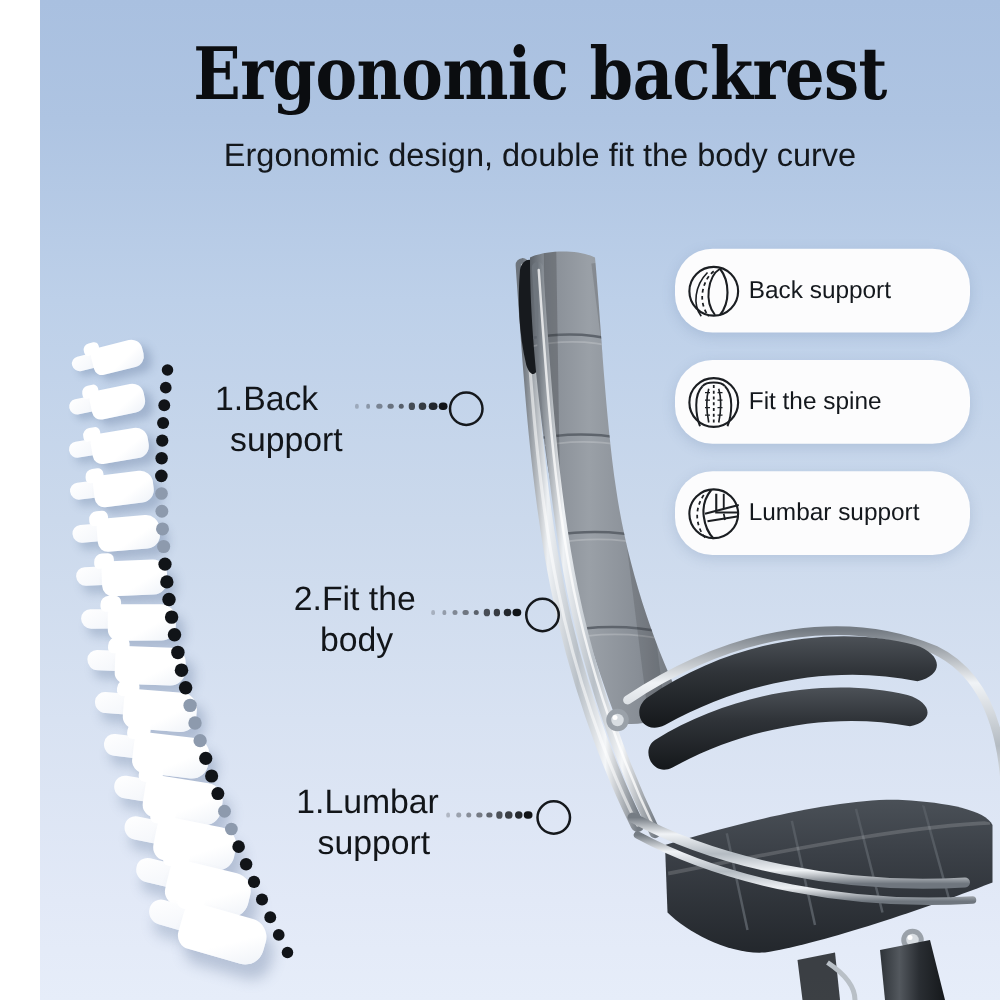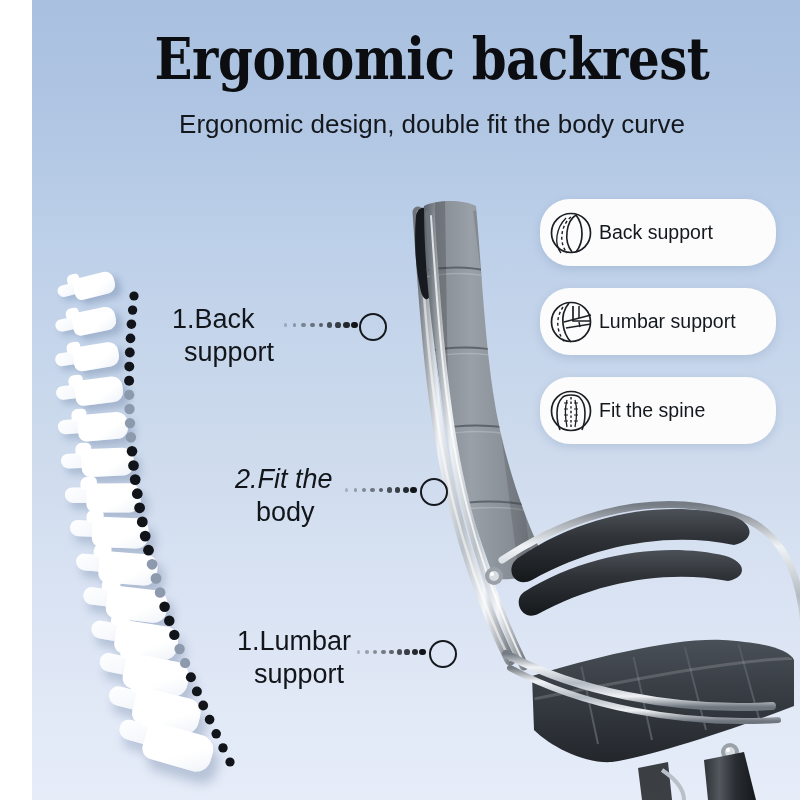--- a/index.html
+++ b/index.html
@@ -421,21 +421,21 @@
         <span class="dot" style="left: 34.55px; width: 4.9px; height: 4.9px; margin-top: -2.45px; background: rgba(17, 20, 24, 0.61);"></span>
         <span class="dot" style="left: 42.9219px; width: 5.325px; height: 5.325px; margin-top: -2.6625px; background: rgba(17, 20, 24, 0.71);"></span>
         <span class="dot" style="left: 51.1875px; width: 5.75px; height: 5.75px; margin-top: -2.875px; background: rgba(17, 20, 24, 0.8);"></span>
         <span class="dot" style="left: 59.3469px; width: 6.175px; height: 6.175px; margin-top: -3.0875px; background: rgba(17, 20, 24, 0.9);"></span>
         <span class="dot" style="left: 67.4px; width: 6.6px; height: 6.6px; margin-top: -3.3px; background: rgb(17, 20, 24);"></span>
       </div>
     <div class="end-ring" style="left:327px; top:313px;"></div>
   </div>
 
   <div class="callout">
-    <div class="ctext" style="left:203px; top:463px;font-style:italic;">2.Fit the</div>
+    <div class="ctext" style="left:203px; top:463px;">2.Fit the</div>
     <div class="ctext" style="left:224px; top:496px;">body</div>
     <div class="leader" style="left:313px; top:483px; width:72px;">
         <span class="dot" style="left: 0px; width: 3.2px; height: 3.2px; margin-top: -1.6px; background: rgba(17, 20, 24, 0.22);"></span>
         <span class="dot" style="left: 8.54688px; width: 3.625px; height: 3.625px; margin-top: -1.8125px; background: rgba(17, 20, 24, 0.32);"></span>
         <span class="dot" style="left: 16.9875px; width: 4.05px; height: 4.05px; margin-top: -2.025px; background: rgba(17, 20, 24, 0.42);"></span>
         <span class="dot" style="left: 25.3219px; width: 4.475px; height: 4.475px; margin-top: -2.2375px; background: rgba(17, 20, 24, 0.51);"></span>
         <span class="dot" style="left: 33.55px; width: 4.9px; height: 4.9px; margin-top: -2.45px; background: rgba(17, 20, 24, 0.61);"></span>
         <span class="dot" style="left: 41.6719px; width: 5.325px; height: 5.325px; margin-top: -2.6625px; background: rgba(17, 20, 24, 0.71);"></span>
         <span class="dot" style="left: 49.6875px; width: 5.75px; height: 5.75px; margin-top: -2.875px; background: rgba(17, 20, 24, 0.8);"></span>
         <span class="dot" style="left: 57.5969px; width: 6.175px; height: 6.175px; margin-top: -3.0875px; background: rgba(17, 20, 24, 0.9);"></span>
@@ -465,45 +465,45 @@
 
     <div class="pill">
       <svg class="pill-icon" viewBox="0 0 44 44">
         <circle cx="22" cy="22" r="19.5" fill="none" stroke="#1b1e22" stroke-width="1.7"></circle>
         <path d="M27,4 C31,9 33,16 33,23 C33,30 31,36 27,41" fill="none" stroke="#1b1e22" stroke-width="1.7"></path>
         <path d="M27,4 C22,7 19,13 18,21 C17,29 19,36 23,41" fill="none" stroke="#1b1e22" stroke-width="1.6"></path>
         <path d="M22,6 C17,10 14,16 13,23 C12,30 14,37 18,42" fill="none" stroke="#1b1e22" stroke-width="1.4" stroke-dasharray="3 2.6"></path>
         <path d="M17,7 C12,12 9,18 8,25 C7,32 9,38 12,42" fill="none" stroke="#1b1e22" stroke-width="1.3"></path>
       </svg>
       <span class="pill-label">Back support</span>
-    </div>
-
-    <div class="pill">
-      <svg class="pill-icon" viewBox="0 0 44 44">
-        <circle cx="22" cy="22" r="19.5" fill="none" stroke="#1b1e22" stroke-width="1.7"></circle>
-        <path d="M20,3 C15,9 13,16 14,24 C15,32 18,38 22,42" fill="none" stroke="#1b1e22" stroke-width="1.7"></path>
-        <path d="M14,7 C10,13 8,20 9,27 C10,34 13,39 16,42" fill="none" stroke="#1b1e22" stroke-width="1.4" stroke-dasharray="3 2.6"></path>
-        <path d="M24,6 L24,21 L42,21" fill="none" stroke="#1b1e22" stroke-width="1.7"></path>
-        <path d="M30,6 L30,18" fill="none" stroke="#1b1e22" stroke-width="1.5"></path>
-        <path d="M15,22 L42,15" fill="none" stroke="#1b1e22" stroke-width="1.7"></path>
-        <path d="M17,28 L42,24" fill="none" stroke="#1b1e22" stroke-width="1.7"></path>
-        <path d="M30,22 L31,27" fill="none" stroke="#1b1e22" stroke-width="1.4"></path>
-      </svg>
-      <span class="pill-label">Lumbar support</span>
     </div>
 
     <div class="pill">
       <svg class="pill-icon" viewBox="0 0 44 44">
         <circle cx="22" cy="22" r="19.5" fill="none" stroke="#1b1e22" stroke-width="1.7"></circle>
         <path d="M13,9 C10,12 8,18 8,24 C8,30 9,36 11,41" fill="none" stroke="#1b1e22" stroke-width="1.6"></path>
         <path d="M31,9 C34,12 36,18 36,24 C36,30 35,36 33,41" fill="none" stroke="#1b1e22" stroke-width="1.6"></path>
         <path d="M13,9 C16,5 28,5 31,9" fill="none" stroke="#1b1e22" stroke-width="1.6"></path>
         <path d="M22,8 L22,40" fill="none" stroke="#1b1e22" stroke-width="1.4" stroke-dasharray="2.4 2.2"></path>
         <path d="M18,11 C16,18 16,28 18,38" fill="none" stroke="#1b1e22" stroke-width="1.3"></path>
         <path d="M26,11 C28,18 28,28 26,38" fill="none" stroke="#1b1e22" stroke-width="1.3"></path>
         <path d="M15,14 L19,14 M15,20 L19,20 M15,26 L19,26 M15,32 L19,32" stroke="#1b1e22" stroke-width="1"></path>
         <path d="M25,14 L29,14 M25,20 L29,20 M25,26 L29,26 M25,32 L29,32" stroke="#1b1e22" stroke-width="1"></path>
       </svg>
       <span class="pill-label">Fit the spine</span>
     </div>
 
+    <div class="pill">
+      <svg class="pill-icon" viewBox="0 0 44 44">
+        <circle cx="22" cy="22" r="19.5" fill="none" stroke="#1b1e22" stroke-width="1.7"></circle>
+        <path d="M20,3 C15,9 13,16 14,24 C15,32 18,38 22,42" fill="none" stroke="#1b1e22" stroke-width="1.7"></path>
+        <path d="M14,7 C10,13 8,20 9,27 C10,34 13,39 16,42" fill="none" stroke="#1b1e22" stroke-width="1.4" stroke-dasharray="3 2.6"></path>
+        <path d="M24,6 L24,21 L42,21" fill="none" stroke="#1b1e22" stroke-width="1.7"></path>
+        <path d="M30,6 L30,18" fill="none" stroke="#1b1e22" stroke-width="1.5"></path>
+        <path d="M15,22 L42,15" fill="none" stroke="#1b1e22" stroke-width="1.7"></path>
+        <path d="M17,28 L42,24" fill="none" stroke="#1b1e22" stroke-width="1.7"></path>
+        <path d="M30,22 L31,27" fill="none" stroke="#1b1e22" stroke-width="1.4"></path>
+      </svg>
+      <span class="pill-label">Lumbar support</span>
+    </div>
+
   </div>
 </div>
 
 </body></html>

